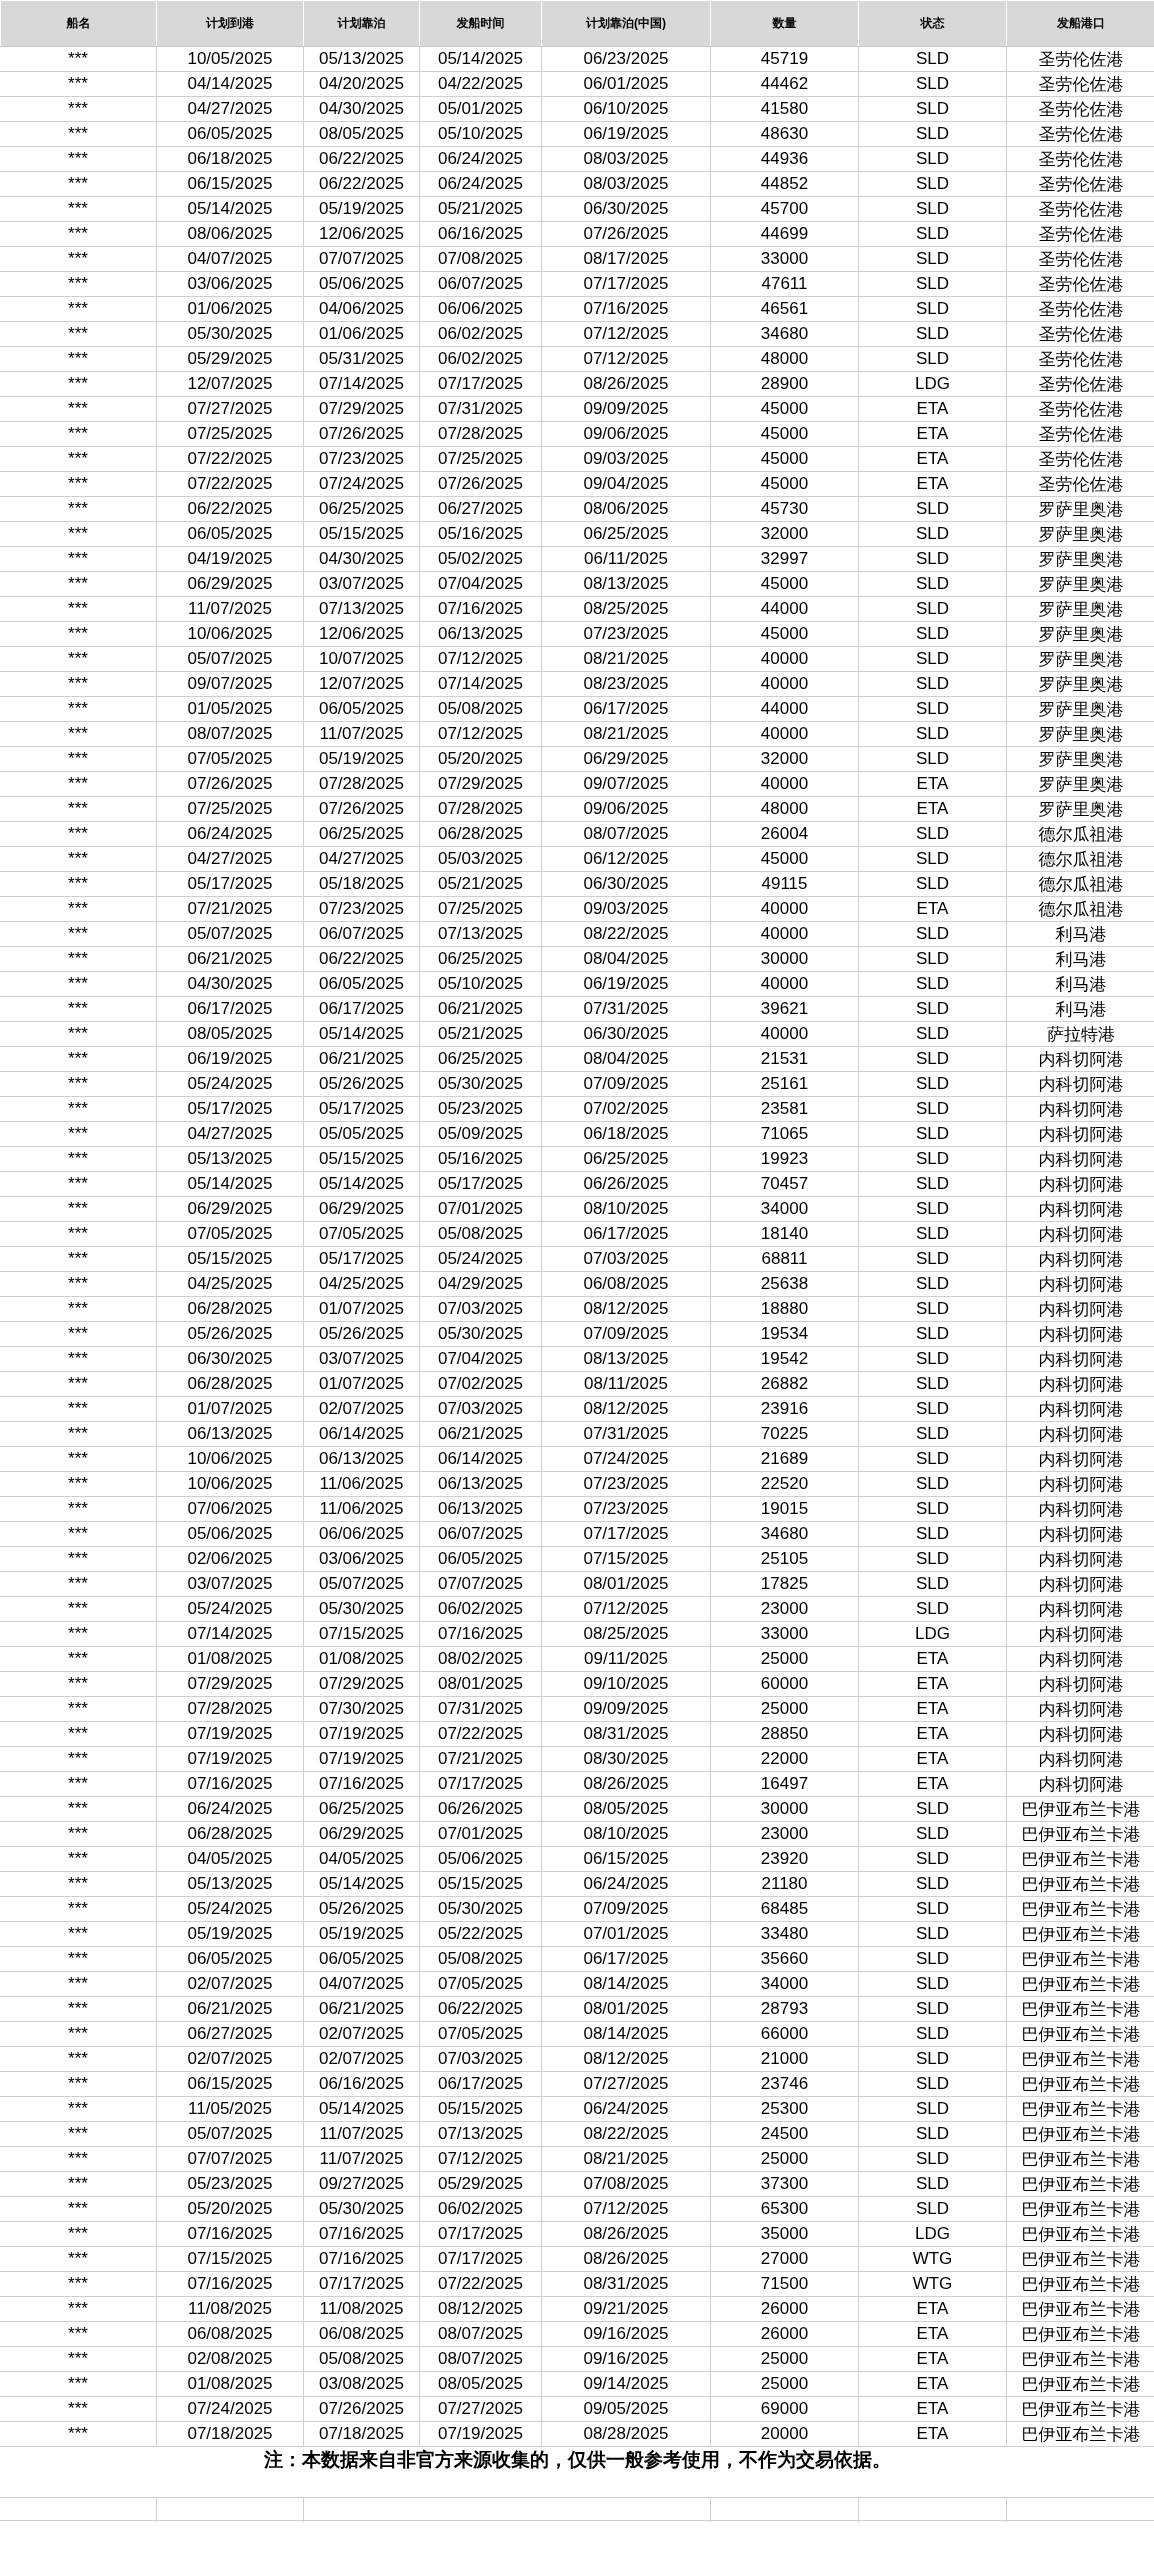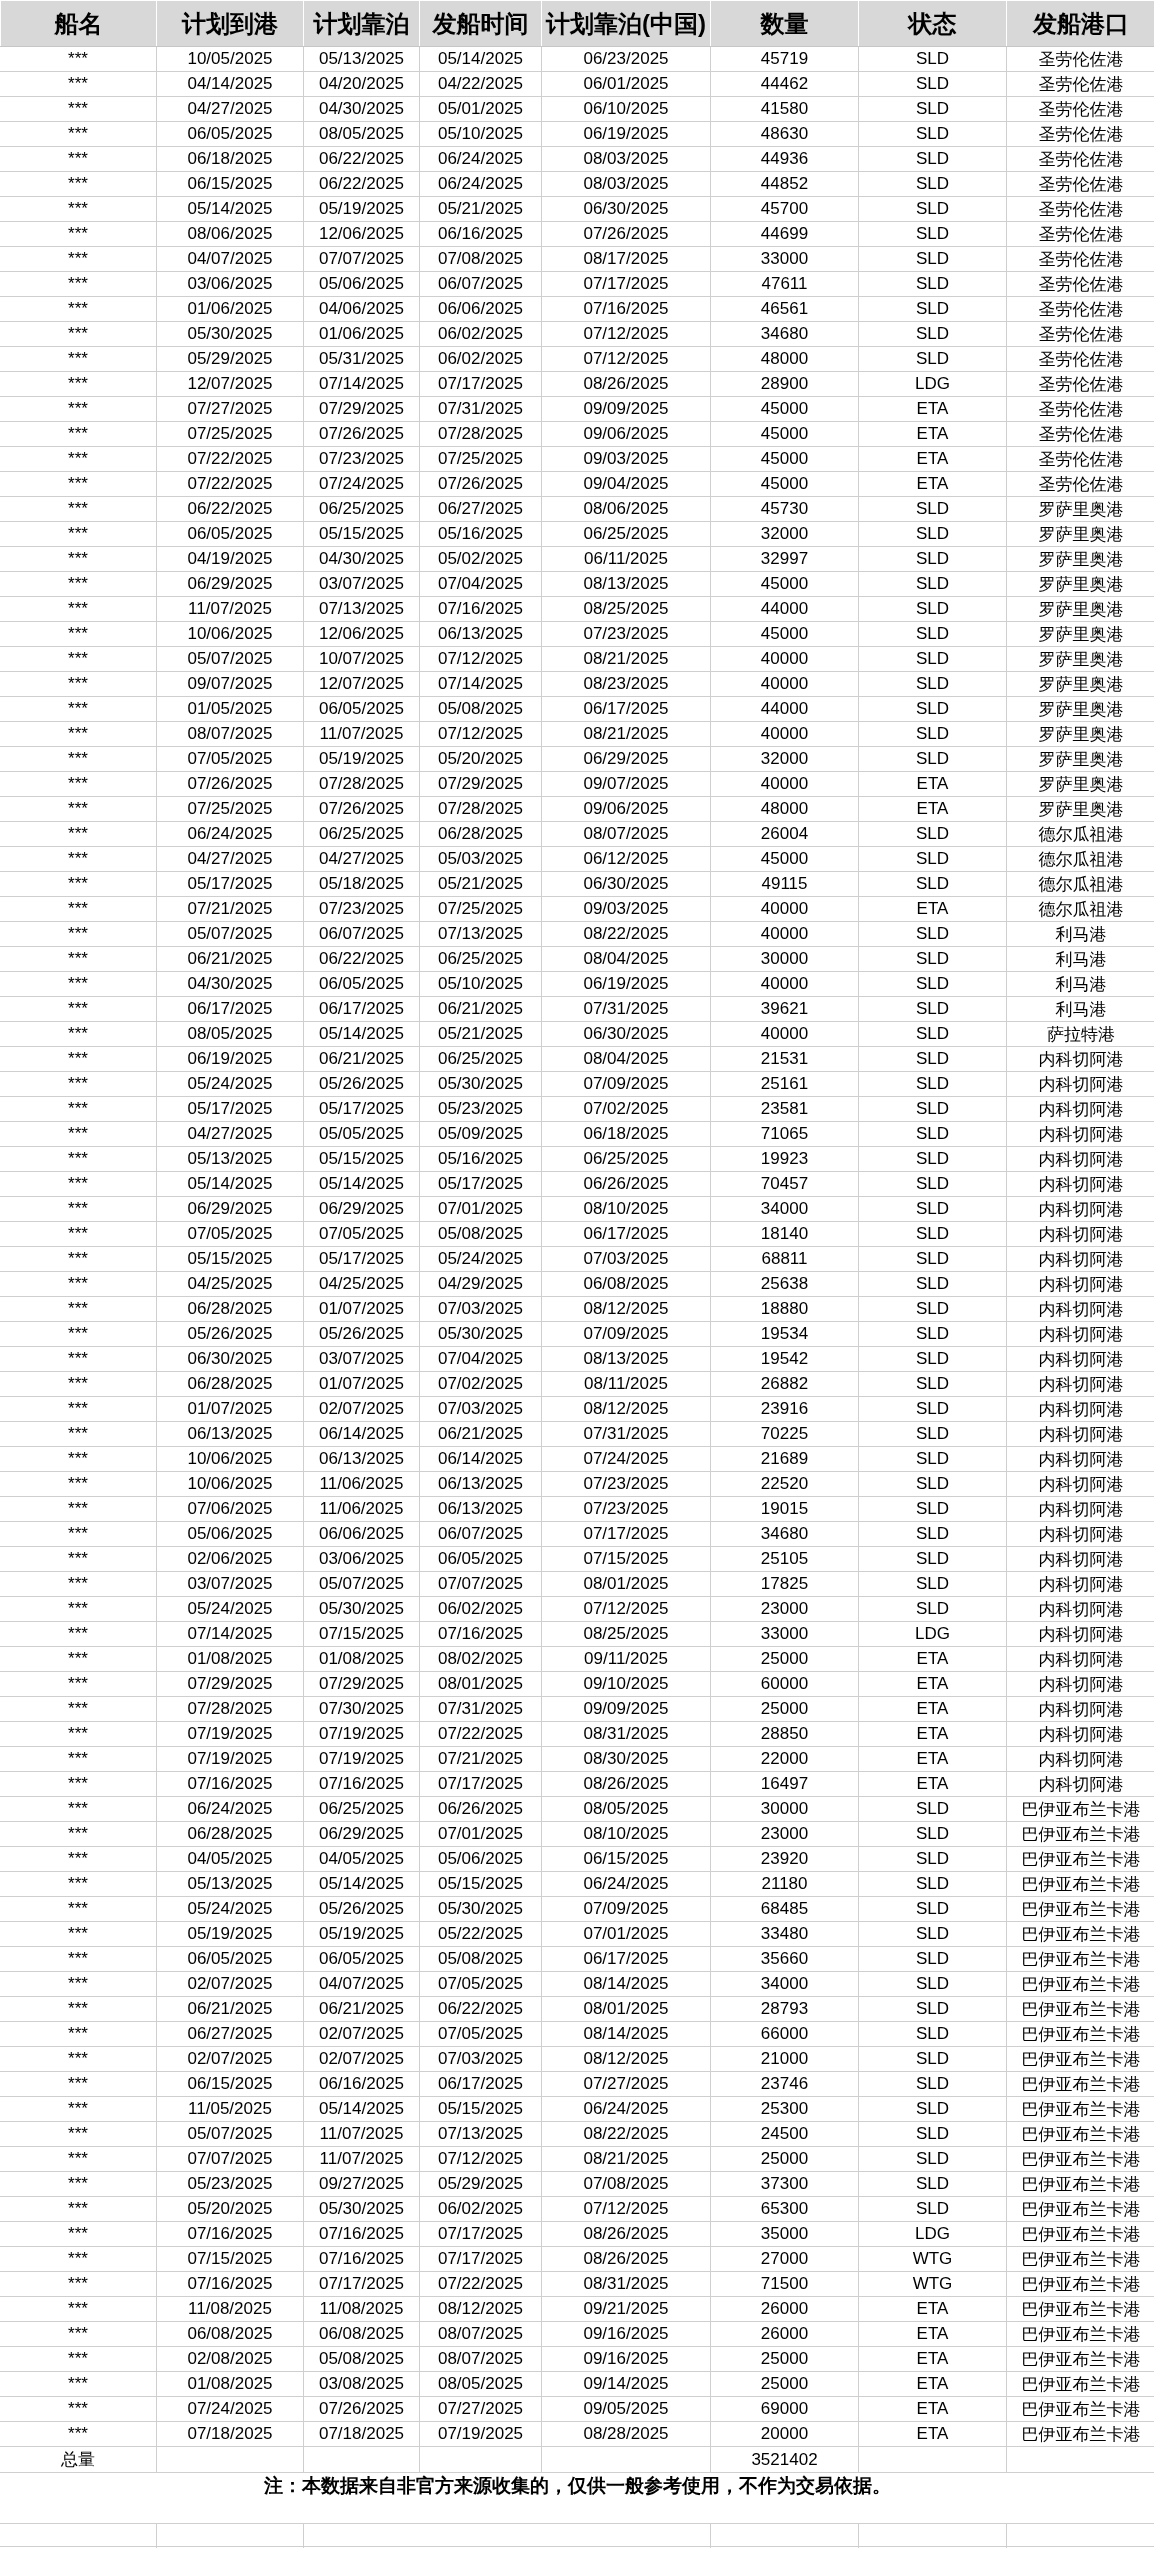--- a/index.html
+++ b/index.html
@@ -16,21 +16,21 @@
   .col5 { width: 148px; }
   .col6 { width: 148px; }
   .col7 { width: 148px; }
 
   .thead {
     display: flex; height: 47px; background: #d8d8d8;
     border-top: 1.2px solid #ffffff; border-bottom: 0.6px solid #c6c6c6;
   }
   .th {
     display: flex; align-items: center; justify-content: center;
-    font-size: 24px; font-weight: 700; border-right: 1.2px solid #ffffff;
+    font-size: 12px; font-weight: 700; border-right: 1.2px solid #ffffff;
     white-space: nowrap;
   }
   .th:first-child { border-left: 1.2px solid #ffffff; }
   .th:last-child { border-right: none; }
 
   .row { display: flex; height: 25px; border-bottom: 0.6px solid #cfcfcf; background: #fff; }
   .td {
     display: flex; align-items: center; justify-content: center;
     font-size: 17px; border-right: 0.6px solid #cfcfcf; white-space: nowrap; overflow: hidden;
   }
@@ -1118,30 +1118,20 @@
       <div class="td col1 c">07/18/2025</div>
       <div class="td col2 c">07/18/2025</div>
       <div class="td col3 c">07/19/2025</div>
       <div class="td col4 c">08/28/2025</div>
       <div class="td col5 c">20000</div>
       <div class="td col6 c">ETA</div>
       <div class="td col7 c">巴伊亚布兰卡港</div>
     </div>
   </div>
 
-  <div class="row total-row">
-    <div class="td col0">总量</div>
-    <div class="td col1"></div>
-    <div class="td col2"></div>
-    <div class="td col3"></div>
-    <div class="td col4"></div>
-    <div class="td col5">3521402</div>
-    <div class="td col6"></div>
-    <div class="td col7"></div>
-  </div>
 
   <div class="note-area">
     <div class="note-text">注：本数据来自非官方来源收集的，仅供一般参考使用，不作为交易依据。</div>
   </div>
 
   <div class="bottom-strip">
     <div class="bcell b0"></div>
     <div class="bcell b1"></div>
     <div class="bcell b2"></div>
     <div class="bcell b3"></div>

